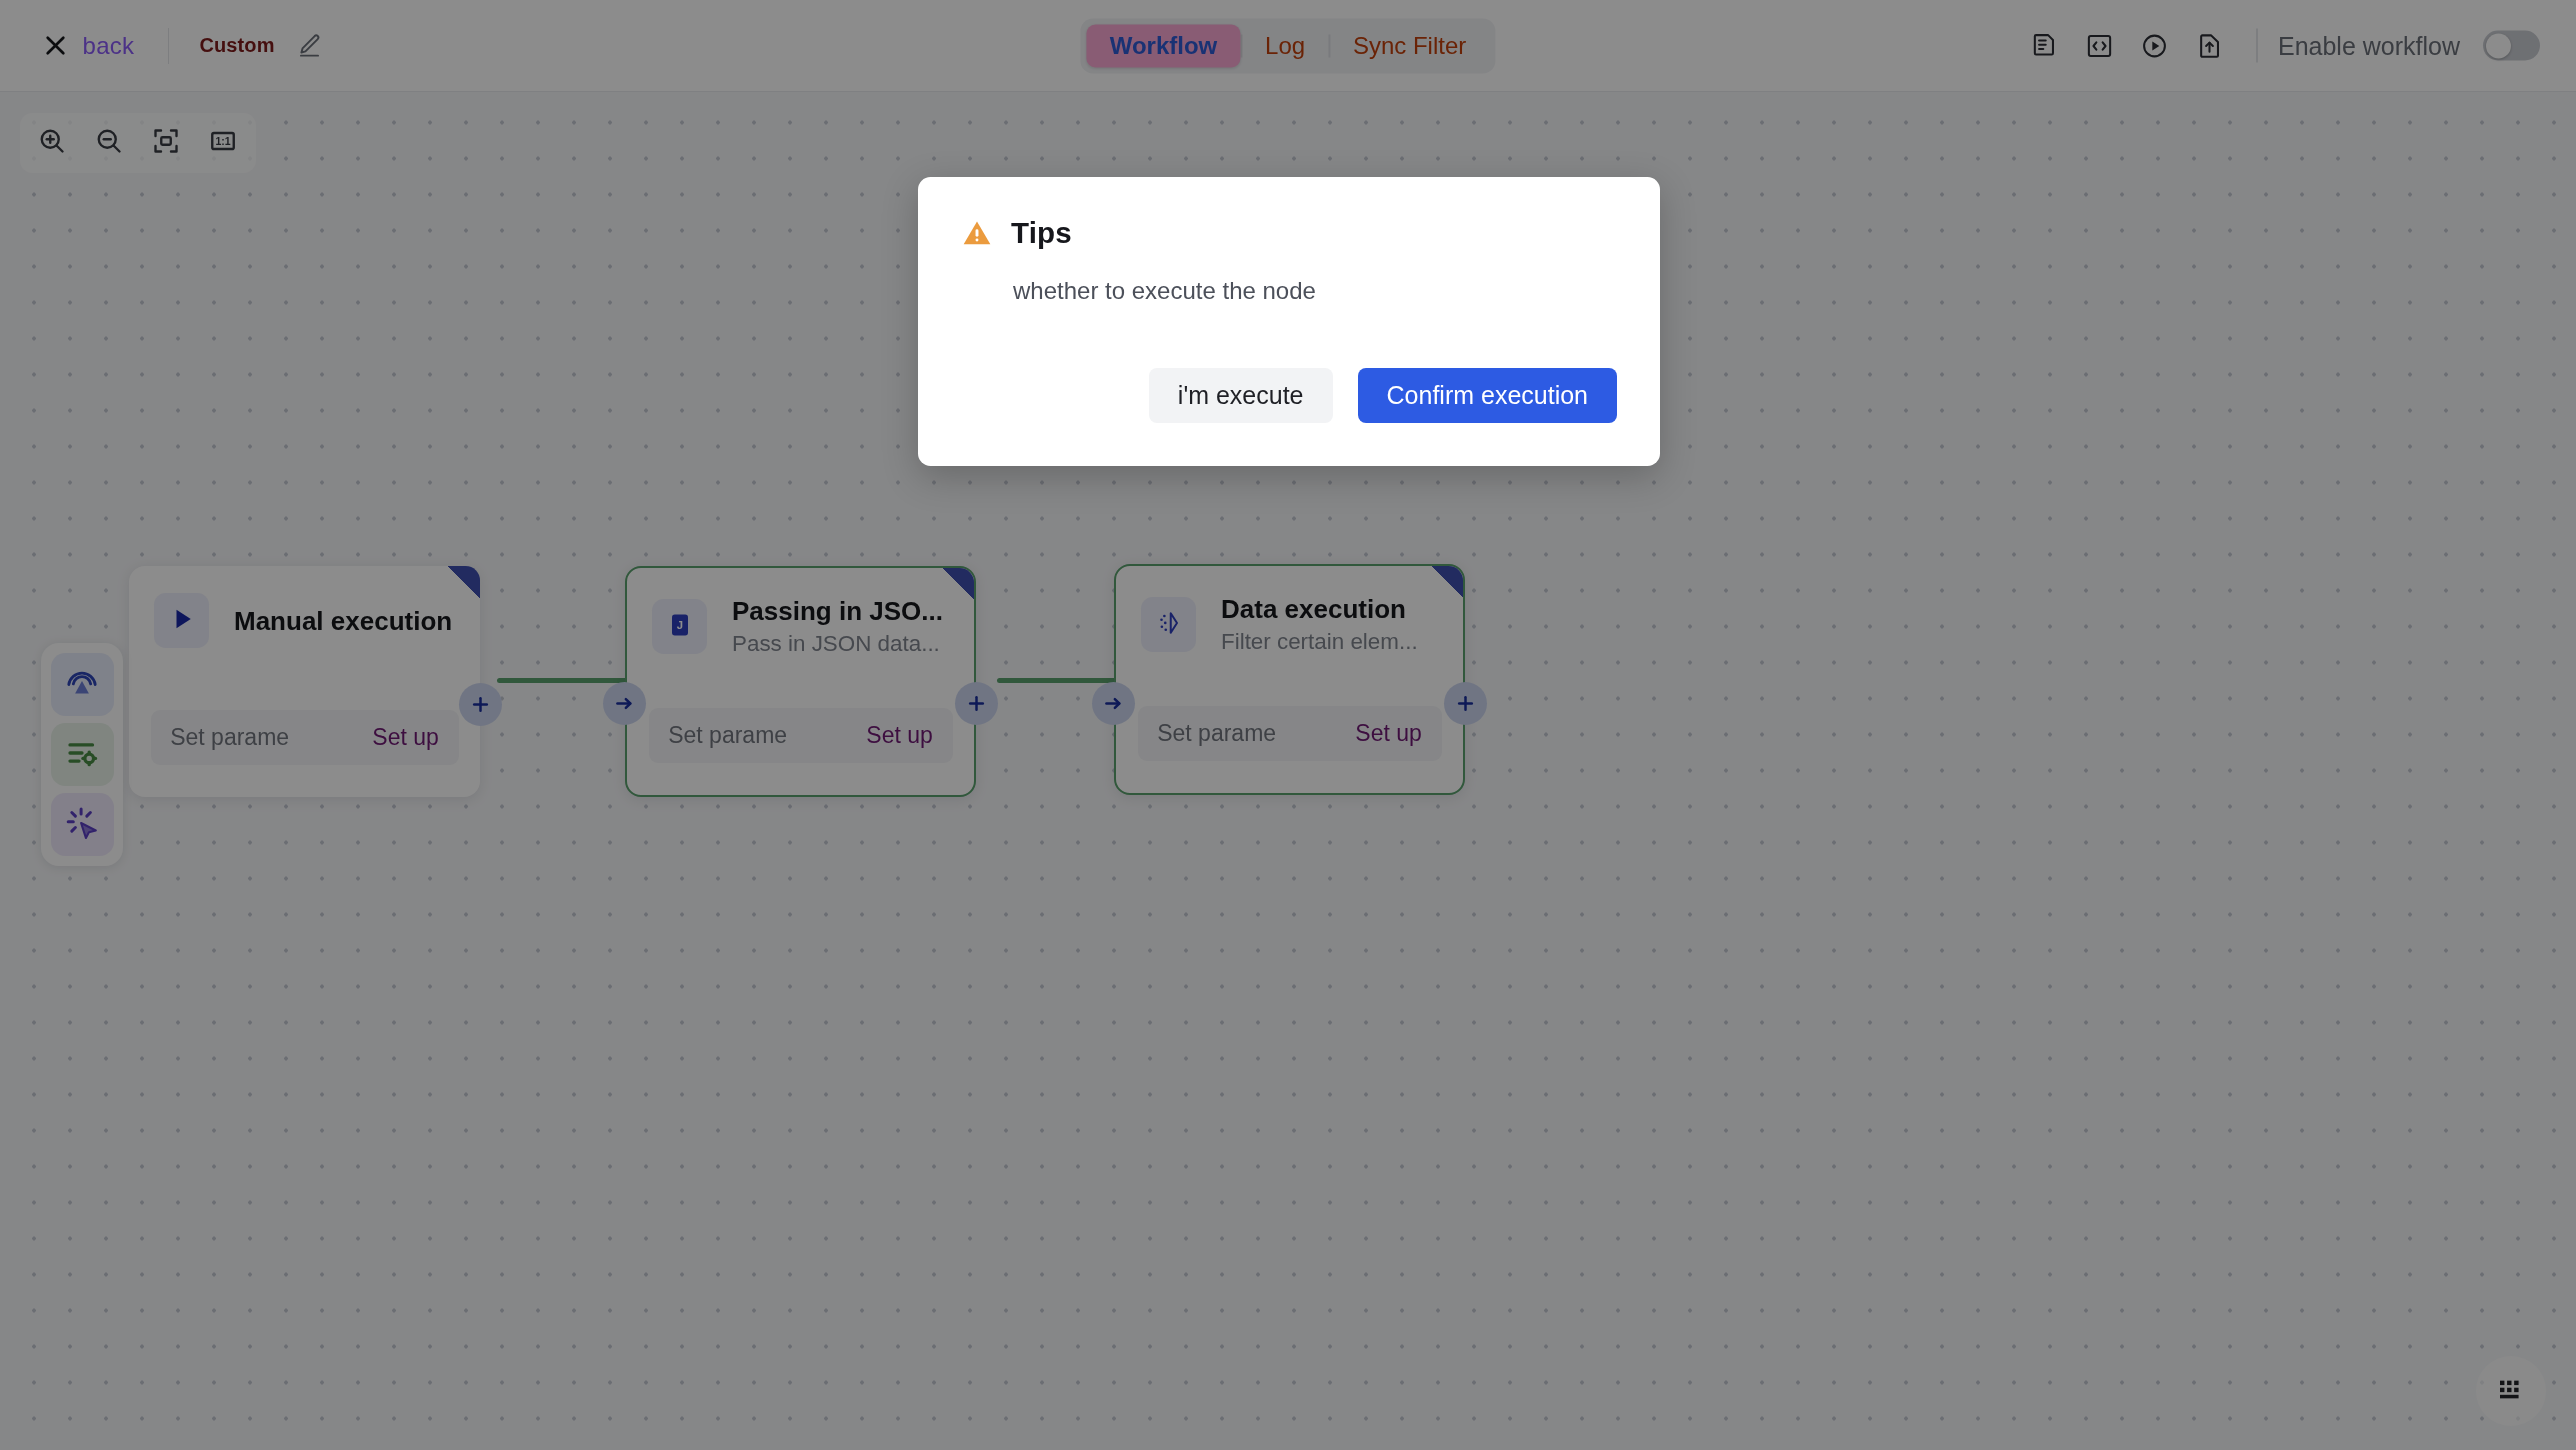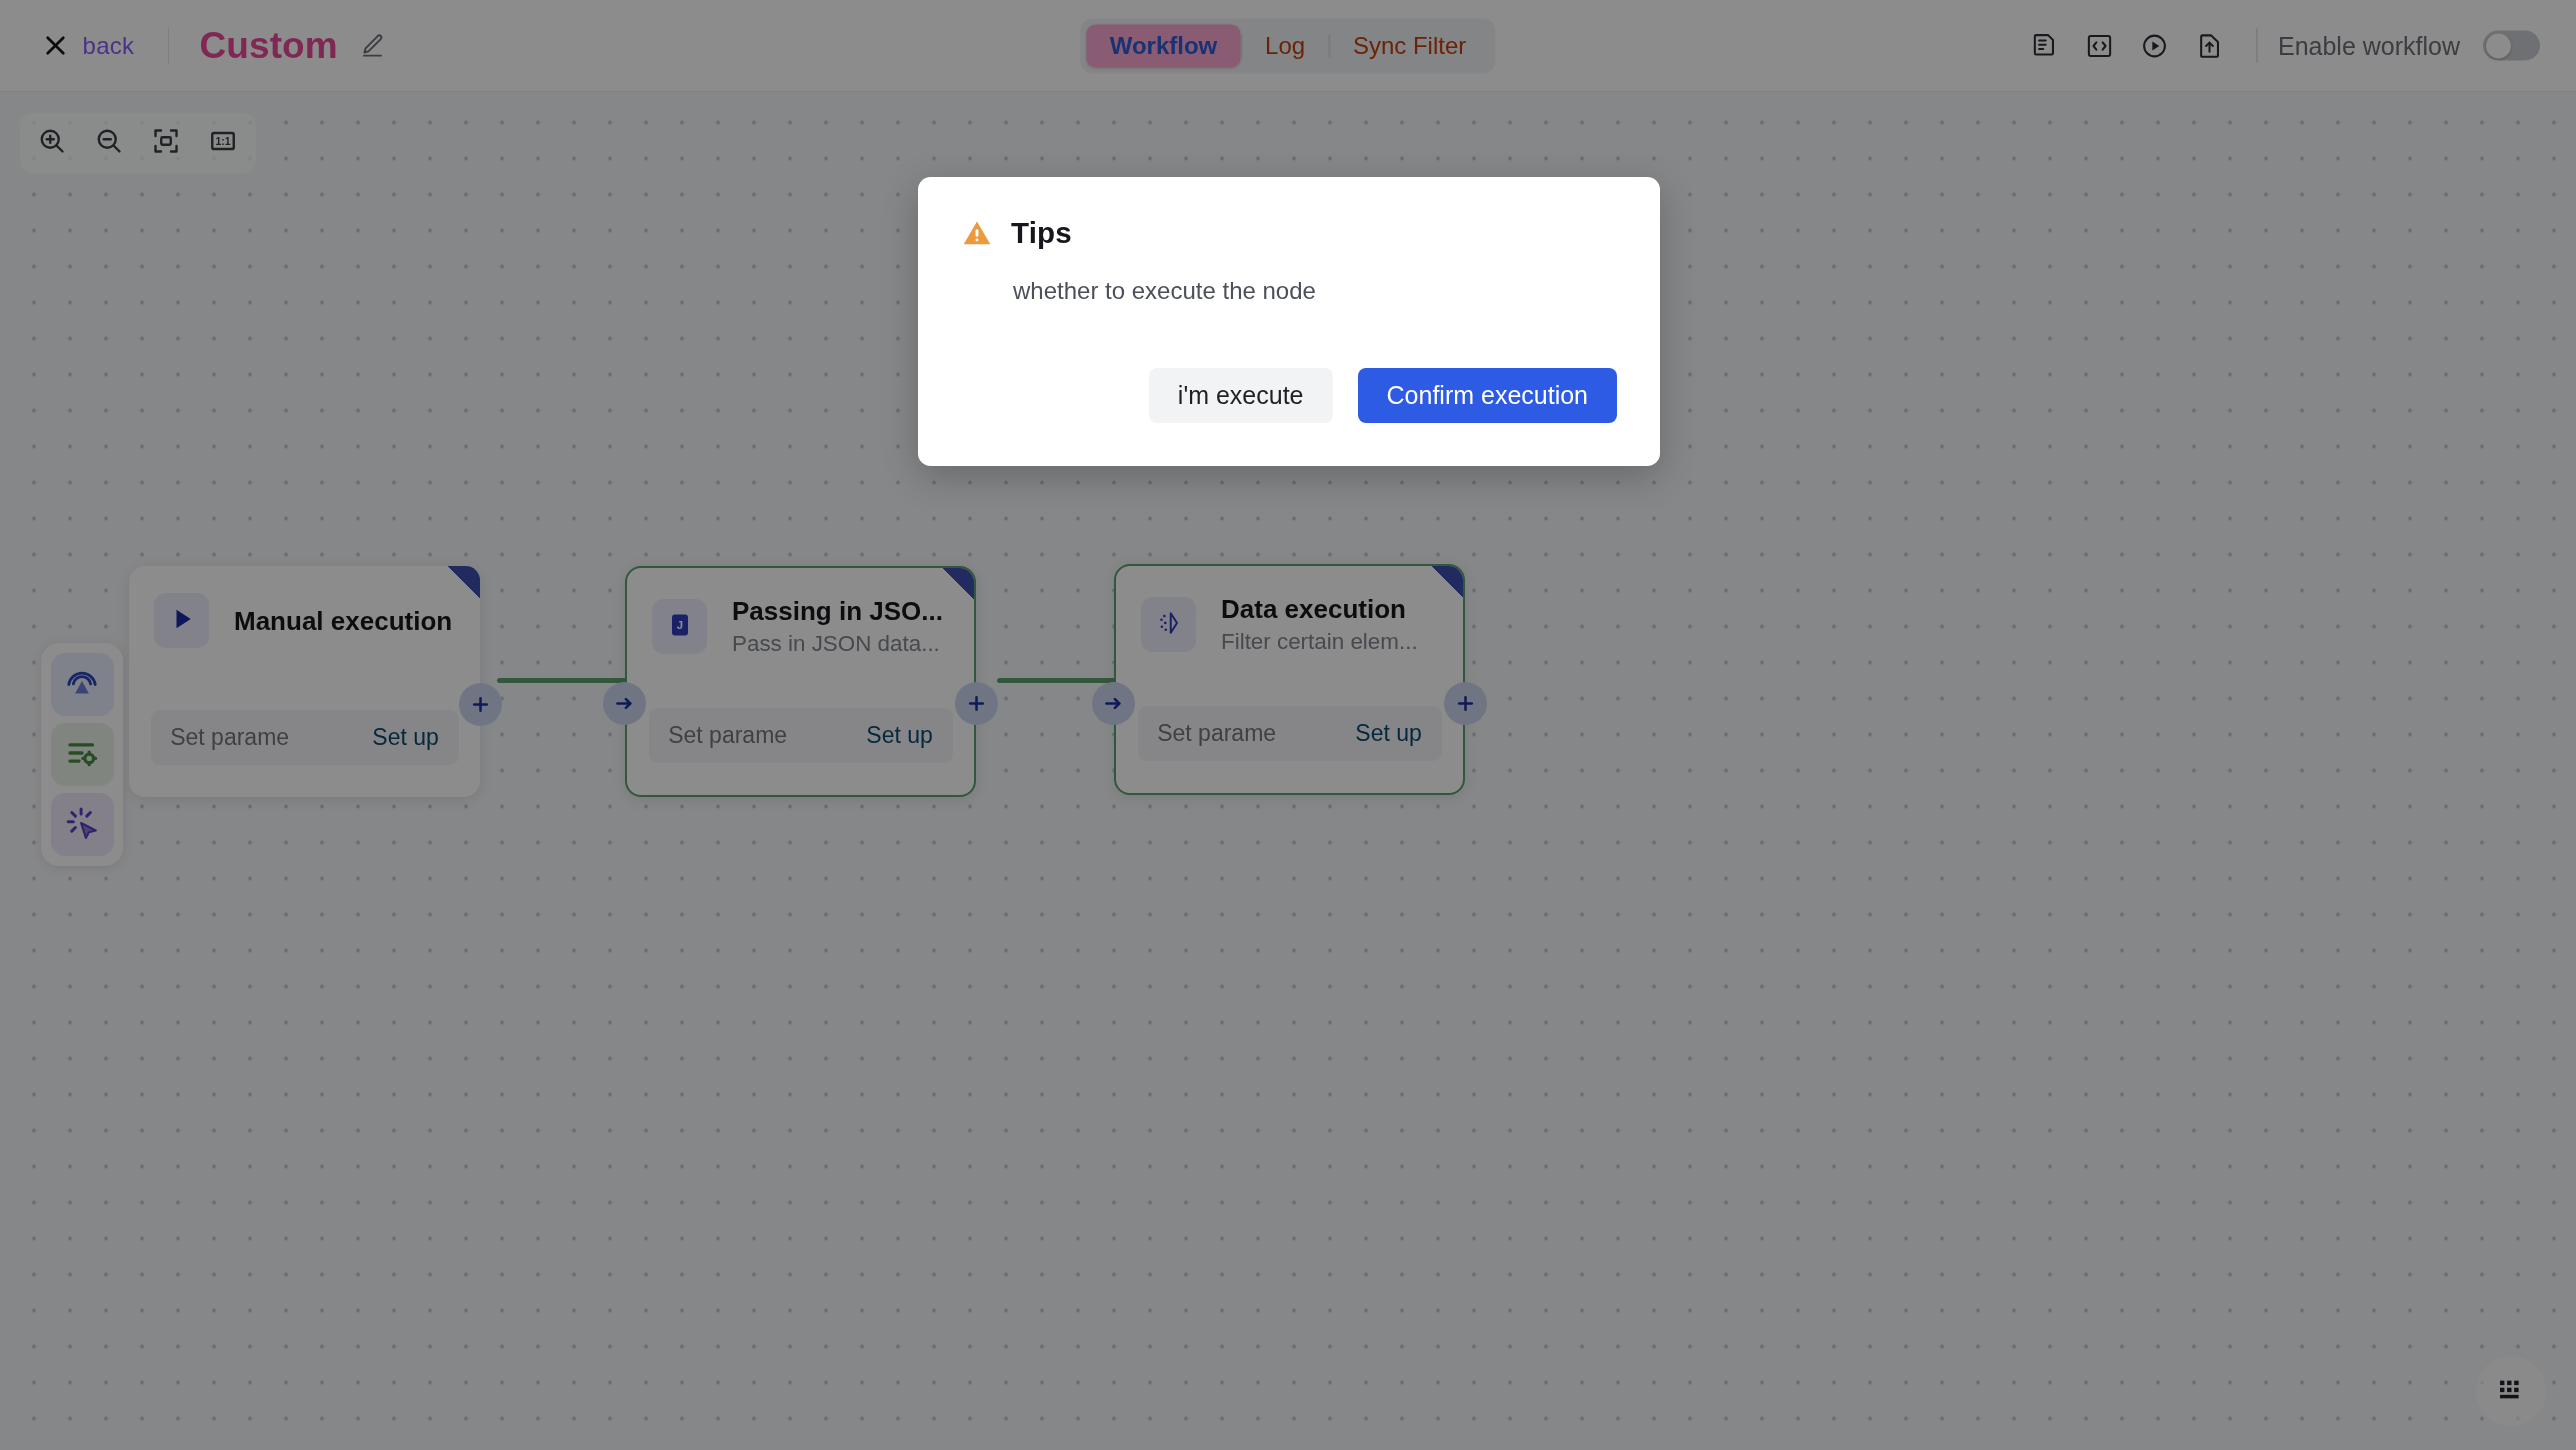--- a/index.html
+++ b/index.html
@@ -22,21 +22,21 @@
   }
   .hdr-left { display: flex; align-items: center; padding-left: 39px; gap: 0; flex: 0 0 auto; }
   .back-btn {
     display: flex; align-items: center; gap: 15px;
     cursor: pointer; padding: 5.4px 3.6px;
     color: #17181c;
   }
   .back-btn .x-ico { width: 25px; height: 25px; display: block; }
   .back-label { font-size: 24px; color: #8b5cf6; letter-spacing: 0.2px; }
   .hdr-divider-v { width: 1.8px; height: 36px; background: #e3e5e9; margin: 0 30px; }
-  .doc-title { font-size: 37px; font-weight: 700; color: #ec4899; letter-spacing: 0.1px; }
+  .doc-title { font-size: 20px; font-weight: 700; color: #7f1d1d; letter-spacing: 0.1px; }
   .edit-pencil { margin-left: 21.5px; width: 27px; height: 27px; cursor: pointer; display:block; }
 
   
   .tabs-wrap {
     position: absolute; left: 50%; top: 50%; transform: translate(-50%,-50%);
     display: flex; align-items: center;
     background: #f1f2f5; border-radius: 12.5px; padding: 6.3px;
     height: 55px;
   }
   .tab {
@@ -138,21 +138,21 @@
     font-size: 22.4px; color: #80858f; margin-top: 5.4px; line-height: 1.15;
     white-space: nowrap; overflow: hidden; text-overflow: ellipsis;
   }
   .node-footer {
     position: absolute; left: 21.5px; right: 21.5px; bottom: 32px;
     background: #f4f5f7; border-radius: 9px;
     display: flex; align-items: center; justify-content: space-between;
     padding: 10.7px 19.7px; height: 55px;
   }
   .nf-label { font-size: 23px; color: #72767f; }
-  .nf-value { font-size: 23px; color: #0c4a6e; }
+  .nf-value { font-size: 23px; color: #701a75; }
 
   
   .handle {
     position: absolute; width: 43px; height: 43px; border-radius: 50%;
     background: #ccd6ef;
     display: flex; align-items: center; justify-content: center;
     cursor: pointer; z-index: 14;
   }
   .handle svg { display:block; }
 

